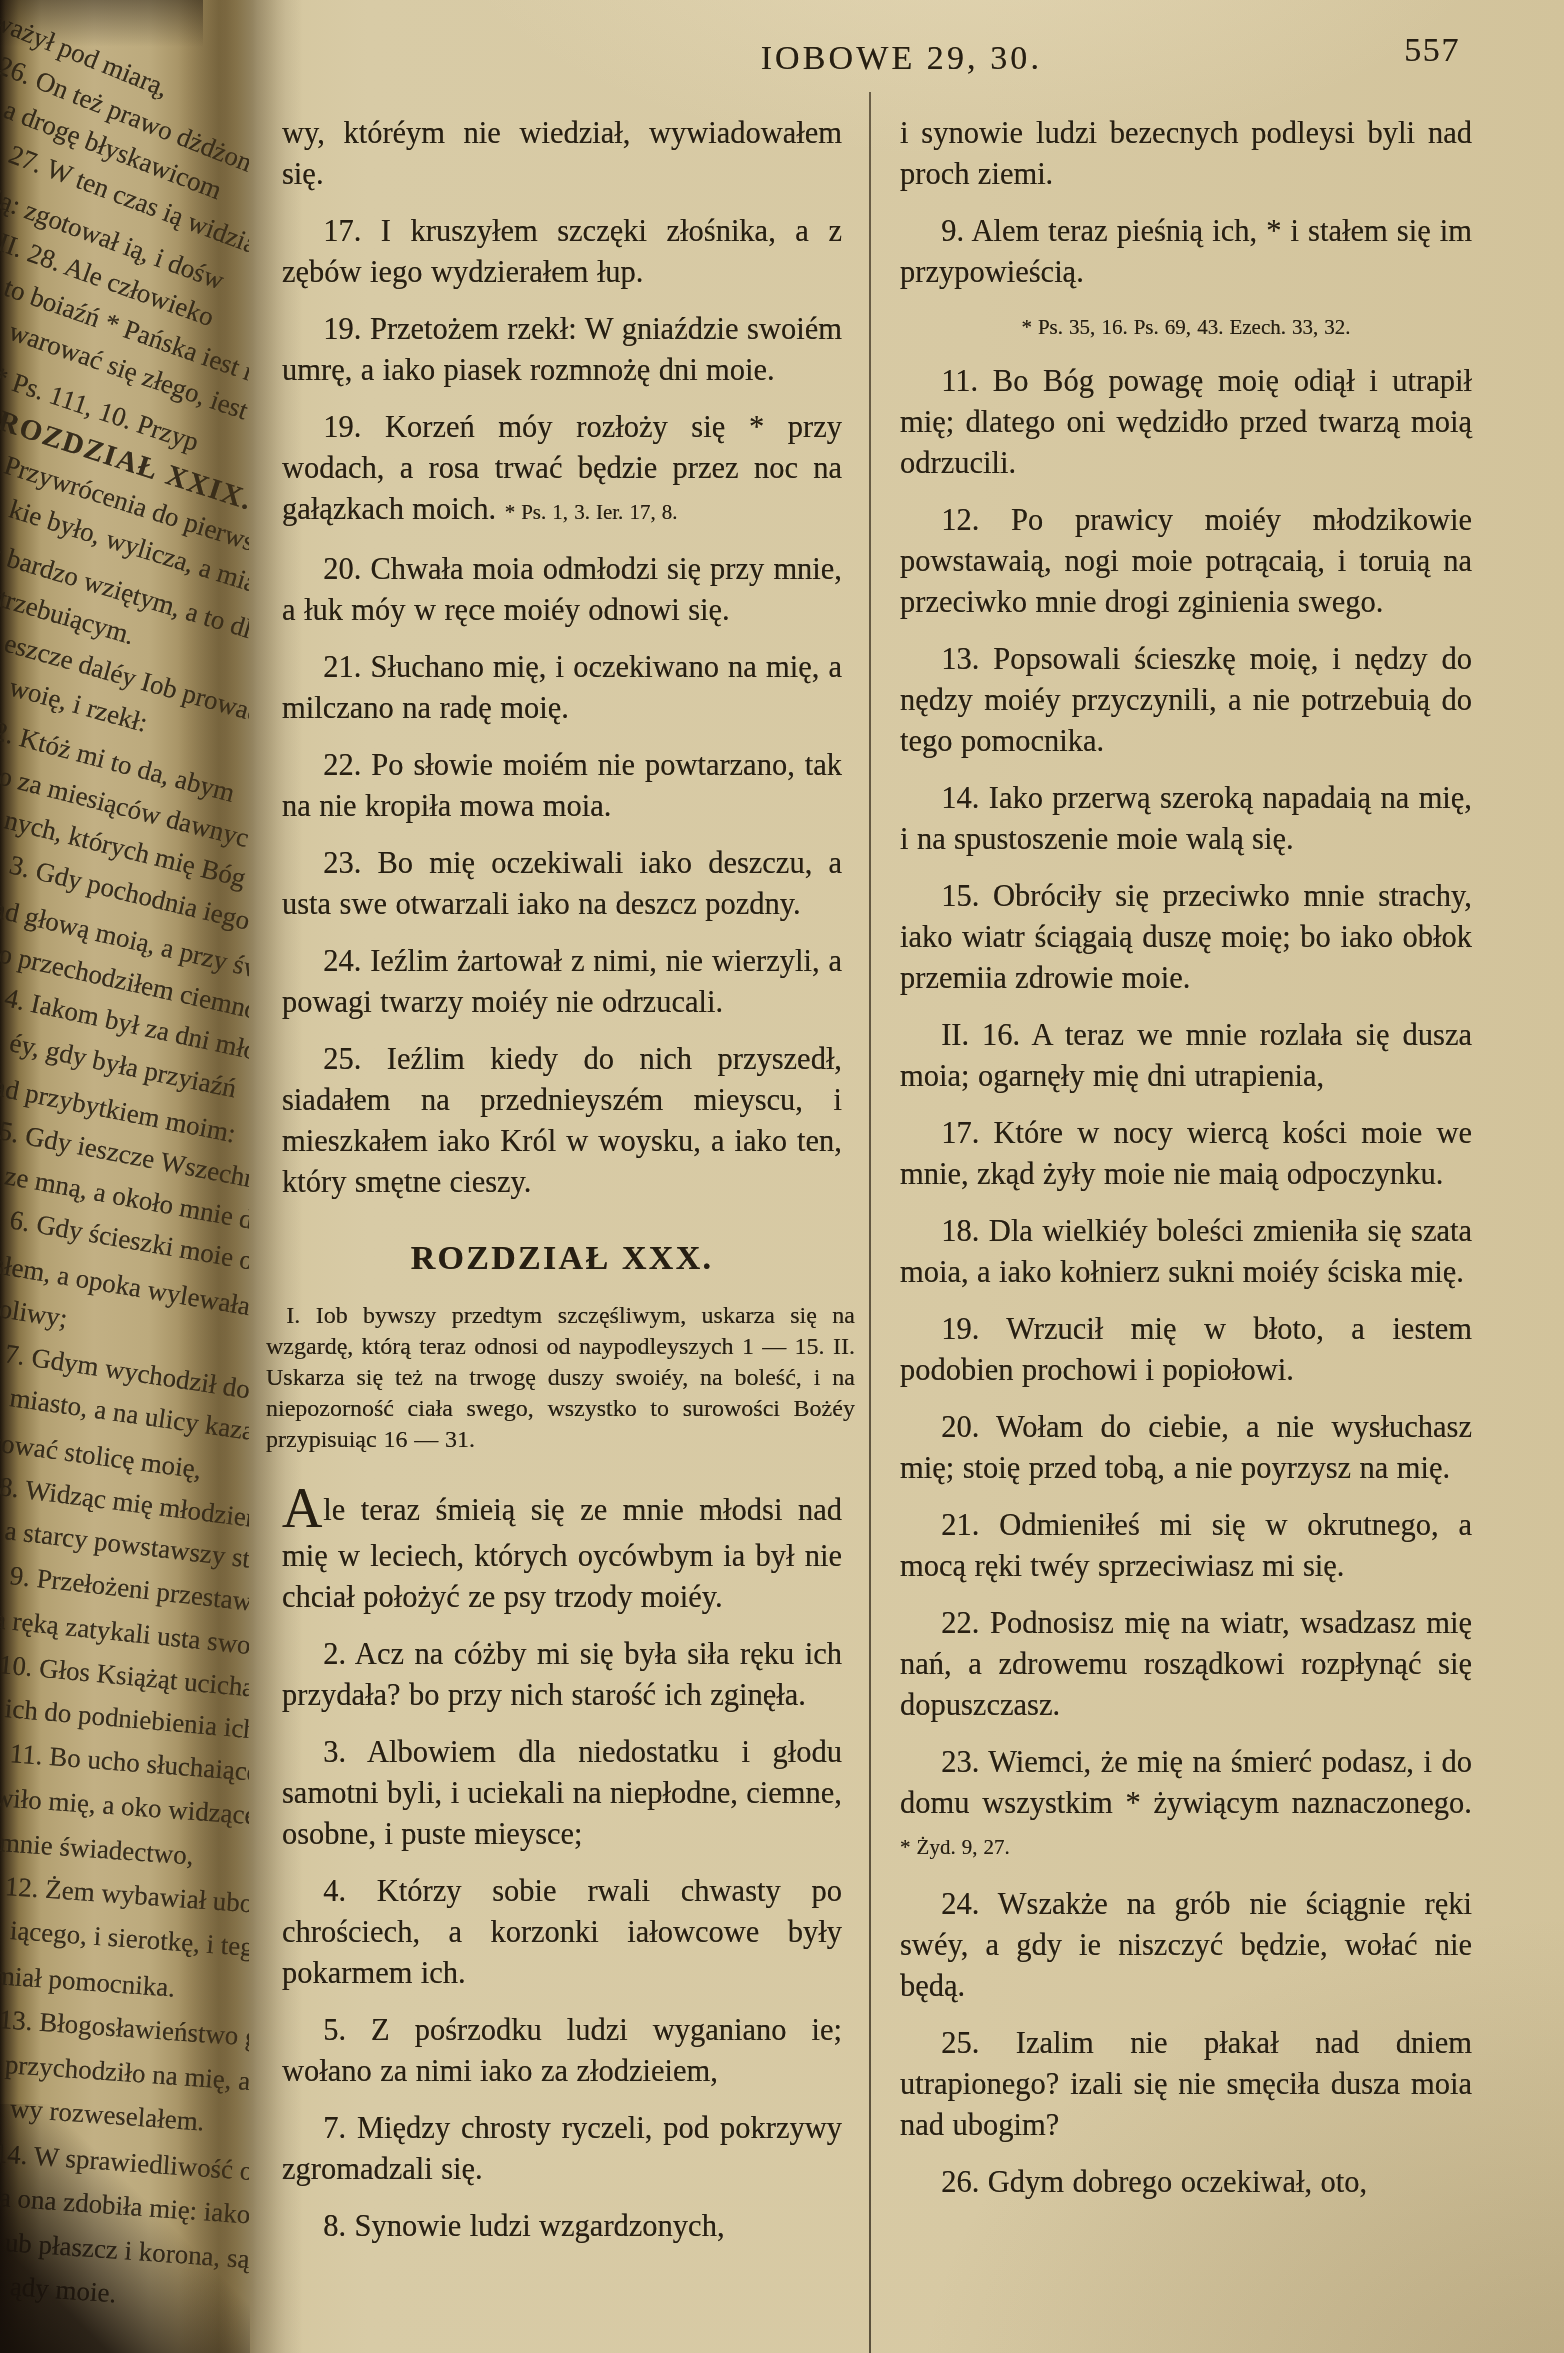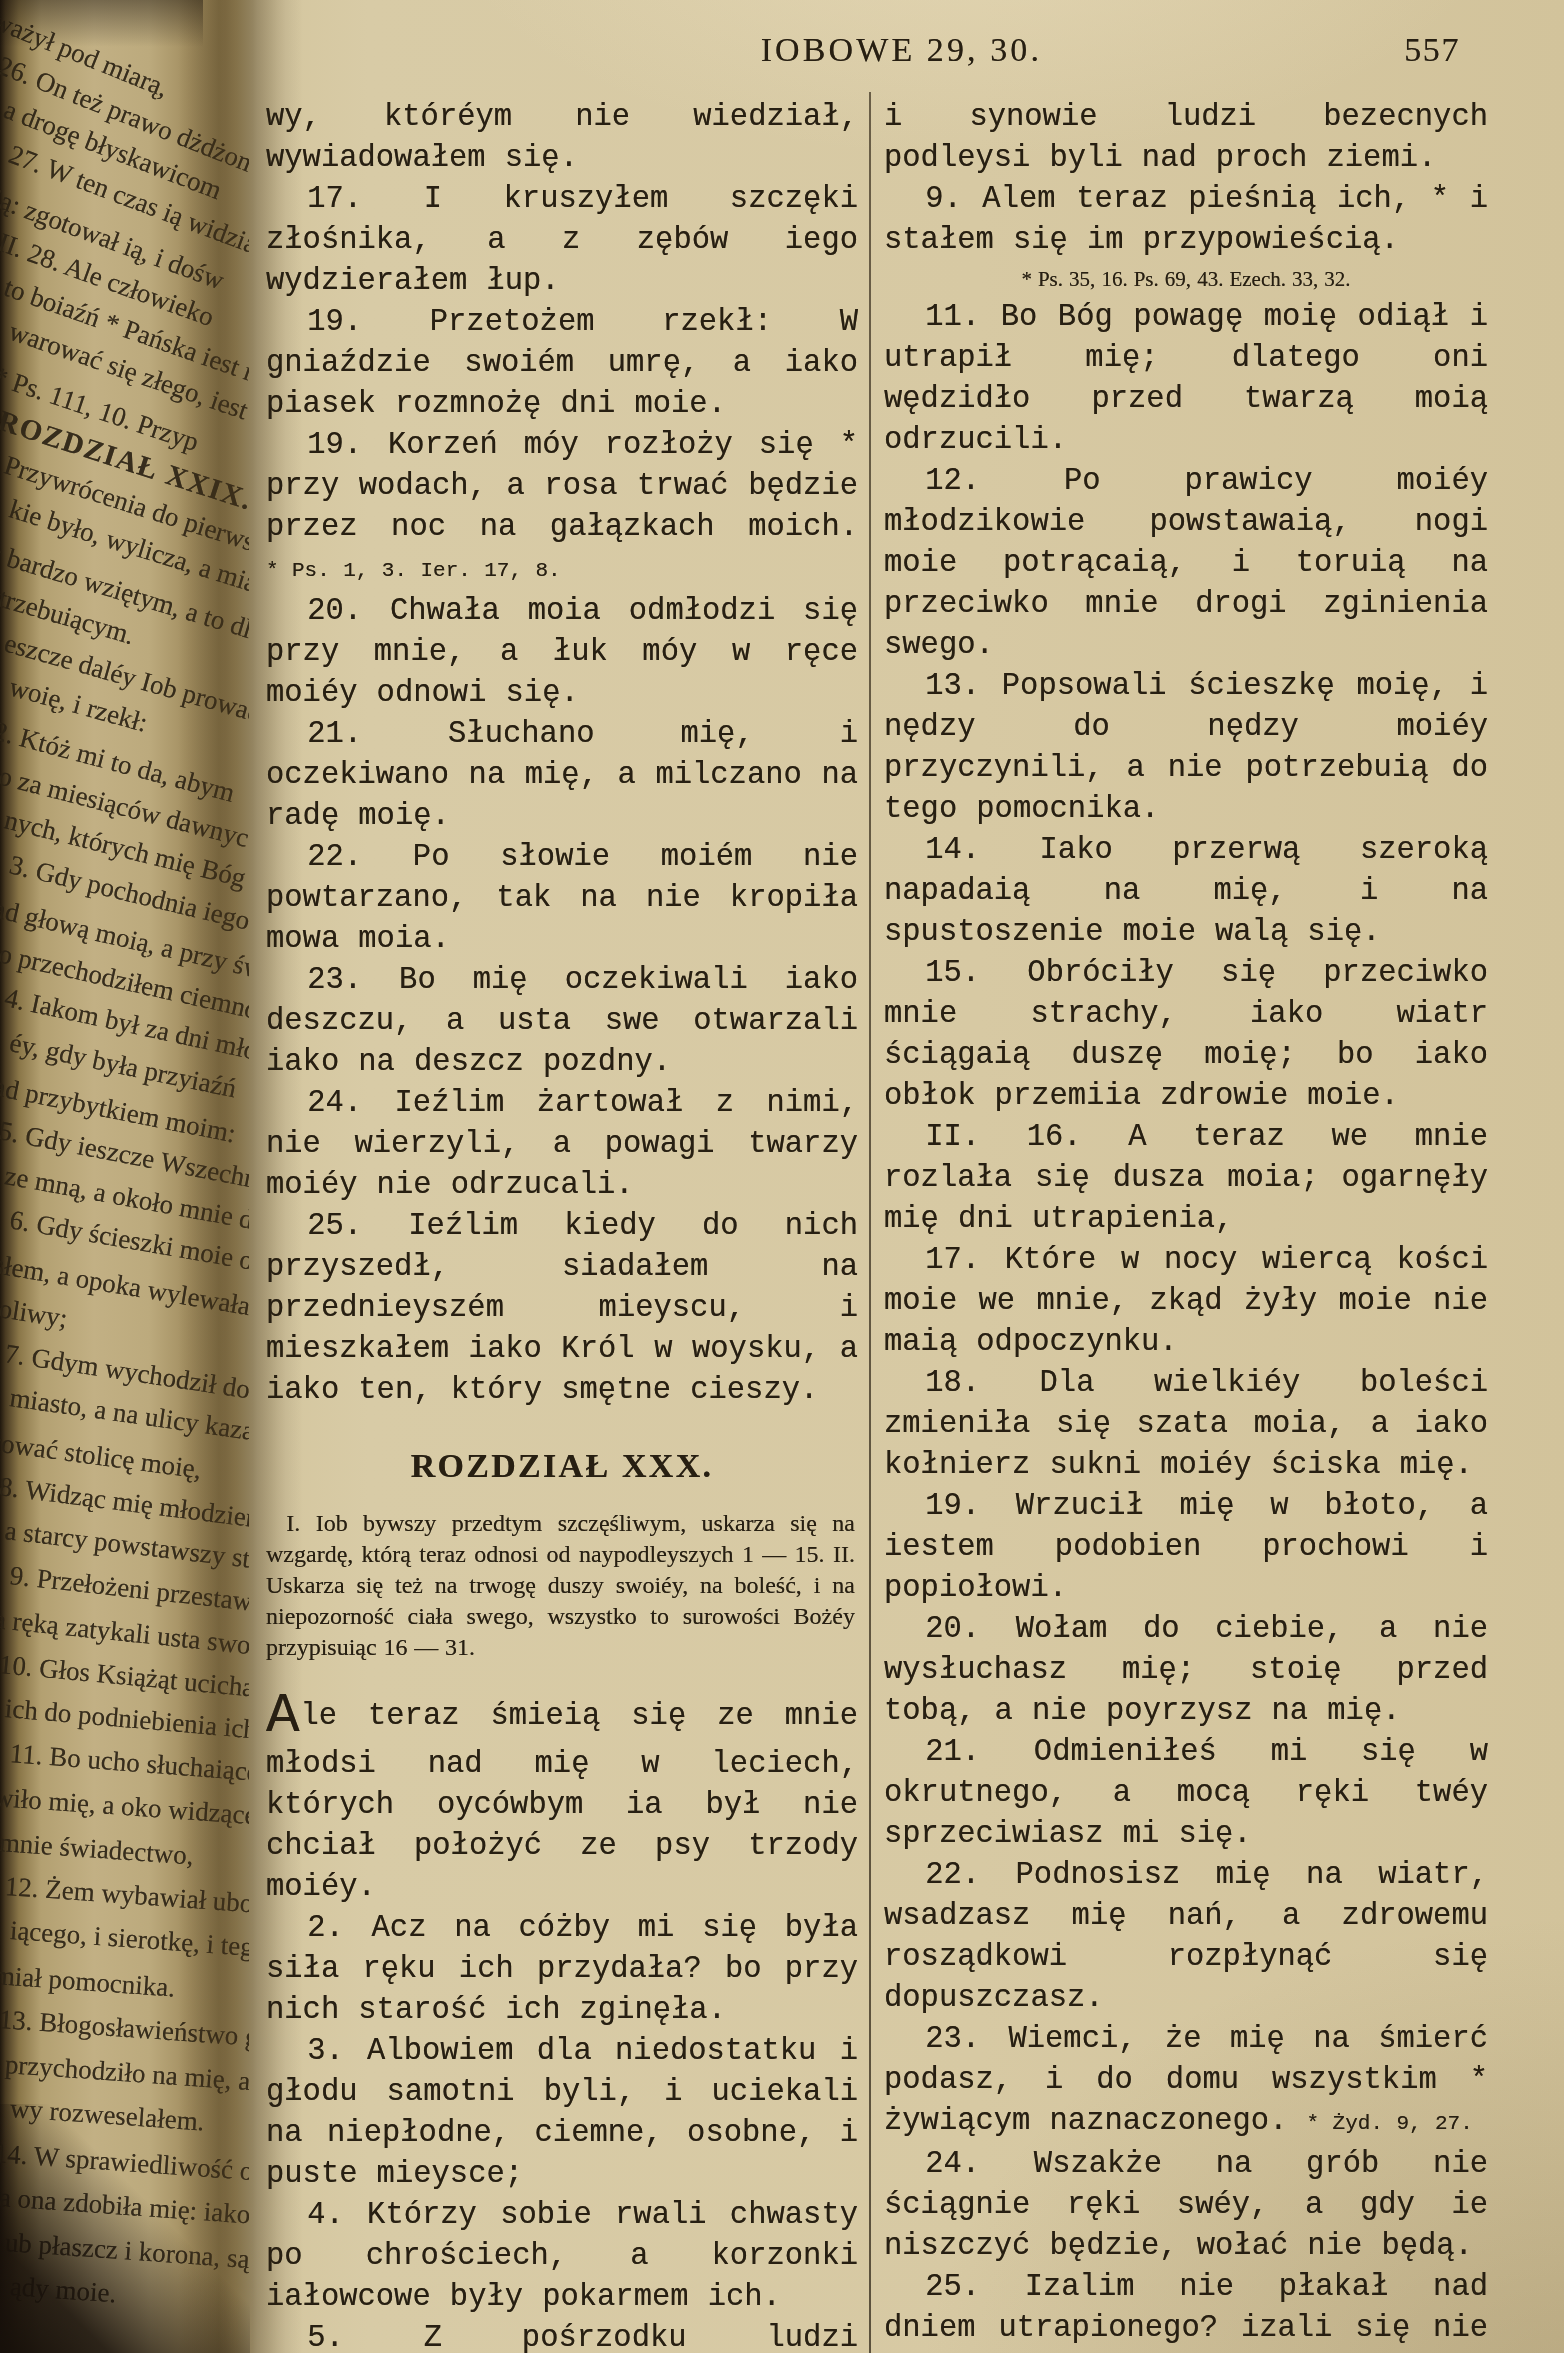--- a/index.html
+++ b/index.html
@@ -40,39 +40,40 @@
     background:linear-gradient(180deg, rgba(23,16,10,.45), rgba(23,16,10,0));
   }
 
   
   .page { position:absolute; left:249px; top:0; right:0; height:100%; overflow:hidden; }
   .page-header { position:absolute; top:31px; left:0; width:100%; height:50px; }
   .running-title {
     position:absolute; left:50%; transform:translateX(-52%);
     font-size:34px; letter-spacing:3.1px;
     text-shadow:0 0 0.5px rgba(39,31,18,.65);
+    margin-top:8px;
   }
   .page-number {
     position:absolute; right:105px; top:0; font-size:34px; letter-spacing:1.6px;
     text-shadow:0 0 0.5px rgba(39,31,18,.65);
   }
 
   .col {
     position:absolute; top:97px; font-size:30.5px; line-height:41px;
     text-align:justify; text-shadow:0 0 0.5px rgba(39,31,18,.65);
     word-spacing:0.8px;
   }
   .col1 { left:17px;  width:592px; }
   .col2 { left:635px; width:604px; }
   .divider {
     position:absolute; left:620px; top:92px; bottom:0; width:2.3px;
     background:linear-gradient(#4a3f2c,#382f1f); opacity:.78;
   }
 
-  p.verse { margin:0; text-indent:1.35em;font-family:Liberation Mono, monospace; }
+  p.verse { margin:16px; text-indent:1.35em; }
   p.verse.cont { text-indent:0; }
   .note-inline { font-size:21px; letter-spacing:0; white-space:nowrap; }
   .note-line { font-size:21px; line-height:36px; text-align:center; margin:0; }
   .chapter-heading {
     text-align:center; font-size:34px; font-weight:bold; letter-spacing:2.3px;
     margin:34px 0 22px;
   }
   .chapter-summary {
     font-size:24px; line-height:31px; text-align:justify;
     text-indent:20.3px; margin:0 3.1px 25px 0;

